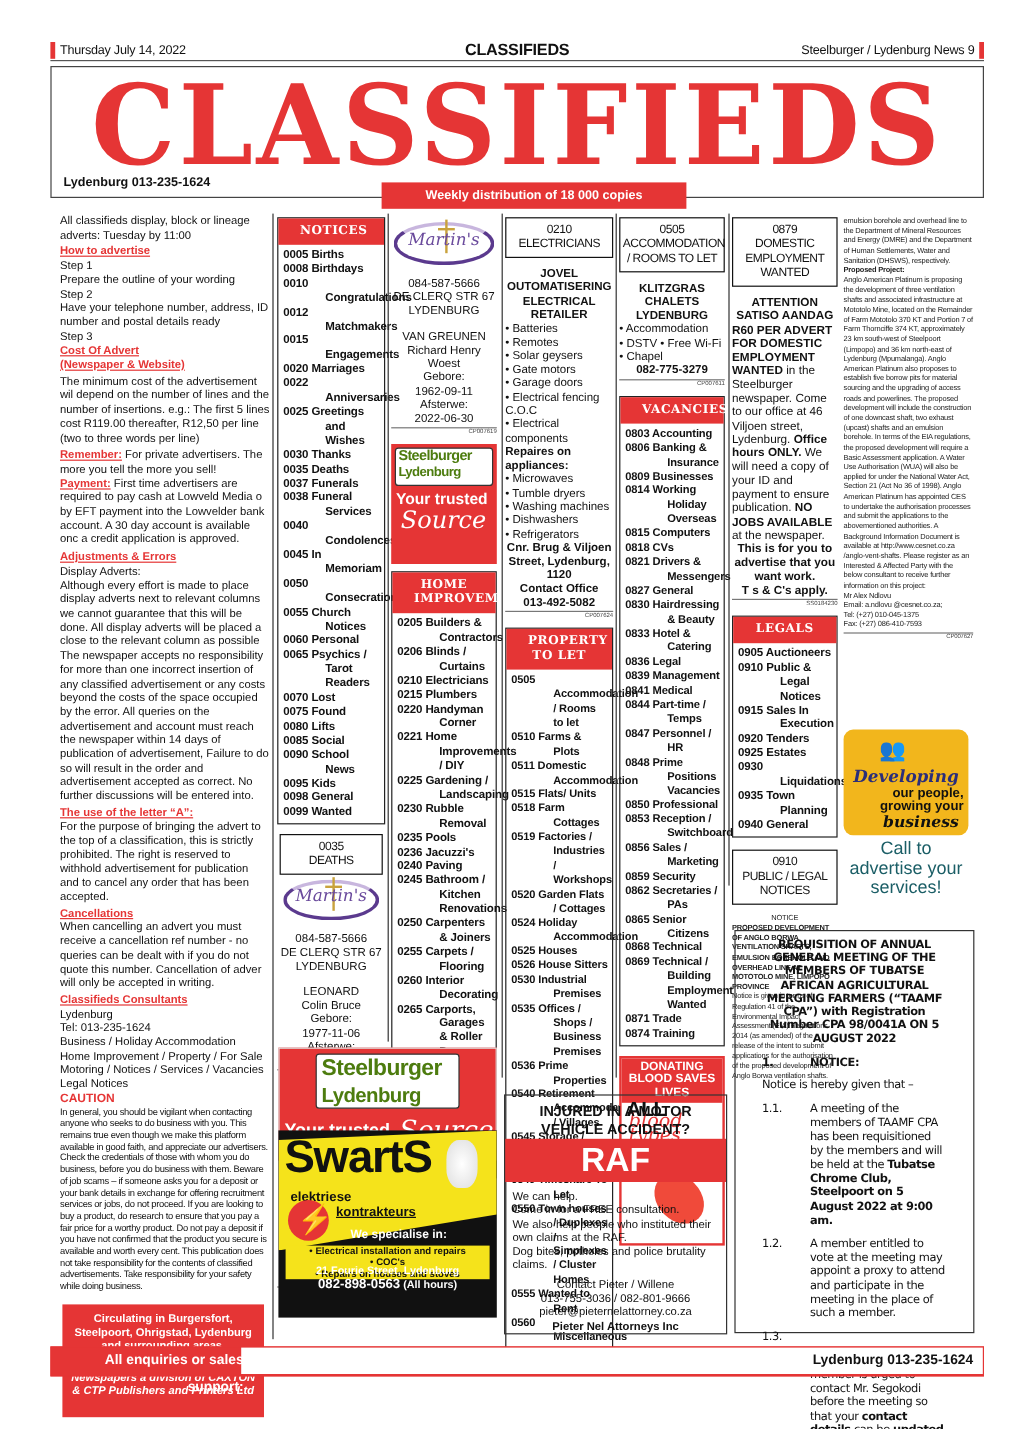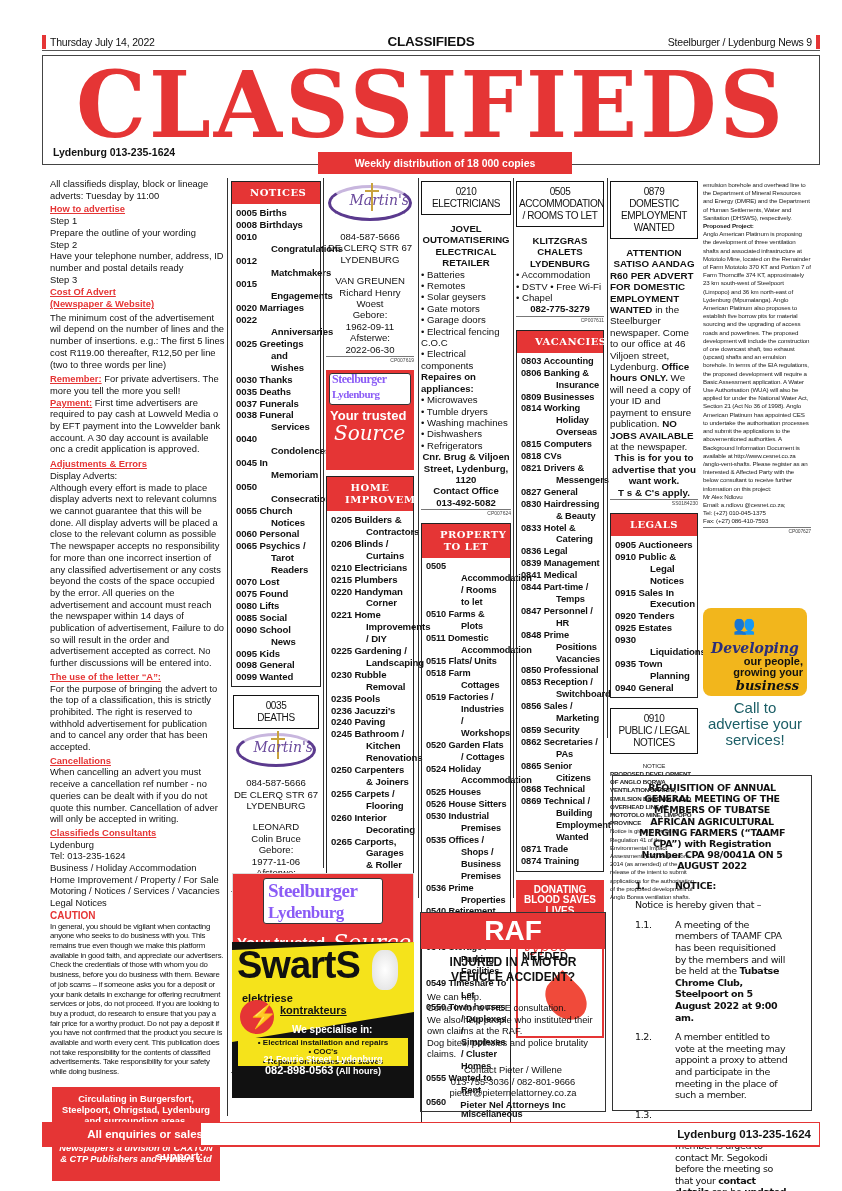--- a/index.html
+++ b/index.html
@@ -30,29 +30,29 @@
 .vline{position:absolute;width:1px;background:#333}
 .box{border:1.5px solid #222}
 .redhead{background:#e53535;color:#fff;text-align:center;font-family:"DejaVu Serif",serif;font-weight:bold;font-size:10px;letter-spacing:0.5px;line-height:12px;padding:5px 18px}
 .list{font-weight:bold;font-size:9.6px;line-height:11.9px;padding:3px 3px 3px 4px}
 .list .it{display:block;padding-left:35px;text-indent:-35px;letter-spacing:-0.1px}
 .headbox{border:1.8px solid #111;text-align:center;font-size:10px;line-height:12px;padding:4px 2px;letter-spacing:-0.4px;font-family:"Liberation Sans",sans-serif;transform-origin:center}
 .headbox span{display:block}
 .center{text-align:center}
 .bold{font-weight:bold}
 .martins{width:148px;height:40px;margin:4px auto 0;border-radius:50%;border:3px solid #5b3a8e;border-top-color:#c8b6de;position:relative;background:#fff}
-.martins .m{position:absolute;left:0;right:0;top:4px;text-align:right;font-family:"DejaVu Serif",serif;font-style:italic;font-size:17px;color:#6a4a9c}
+.martins .m{position:absolute;left:0;right:0;top:4px;text-align:center;font-family:"DejaVu Serif",serif;font-style:italic;font-size:17px;color:#6a4a9c}
 .martins .cross{position:absolute;left:70px;top:-5px;width:2px;height:28px;background:#c9a23d}
 .martins .cross:after{content:"";position:absolute;left:-6px;top:7px;width:14px;height:2px;background:#c9a23d}
 .obit{text-align:center;font-size:9.6px;line-height:11.4px;padding-top:10px}
 .obit .gap{height:10px}
 .ref{text-align:right;font-size:5px;color:#444;border-top:1px solid #777;margin-top:1px;line-height:7px}
 .stb{background:#e53535;position:relative}
 .stb .logo{position:absolute;background:#fff;border:1px solid #333;border-radius:3px}
-.stb .l1{font-family:Liberation Serif, serif;font-weight:bold;color:#8b5cf6;position:absolute;letter-spacing:-0.5px}
+.stb .l1{font-family:Liberation Sans, sans-serif;font-weight:bold;color:#4d7c0f;position:absolute;letter-spacing:-0.5px}
 .stb .trusted{position:absolute;color:#fff;font-weight:bold}
 .stb .source{position:absolute;color:#fff;font-family:"DejaVu Serif",serif;font-style:italic}
 .swarts{background:#111;position:relative;overflow:hidden}
 .para{font-size:9.6px;line-height:11.4px}
 .legal{font-size:6.2px;line-height:8.2px;letter-spacing:-0.15px;color:#222}
 .agm{font-size:9.5px;line-height:11.6px;font-family:"DejaVu Sans",sans-serif;letter-spacing:-0.35px}
 .agm .row{display:flex;margin-top:8px}
 .agm .num{width:40px;flex:none}
 .footer{position:absolute;left:42px;top:1122px;width:778px;height:25px;background:#e53535;border:1.5px solid #e53535}
 .footer .lbl{position:absolute;left:0;top:0;width:160px;height:22px;text-align:right;color:#fff;font-weight:bold;font-size:11.5px;line-height:22px;padding-right:0}
@@ -449,22 +449,22 @@
     <div style="background:#f2b61c;border-radius:8px;height:88px;position:relative">
       <div style="position:absolute;left:30px;top:6px;font-size:18px;color:#1b6f6a">👥</div>
       <div style="position:absolute;left:0;right:0;top:32px;font-family:'DejaVu Serif',serif;font-style:italic;font-weight:bold;color:#2b2e7a;font-size:14px">Developing</div>
       <div style="position:absolute;left:0;right:4px;top:48px;font-weight:bold;font-size:11px;text-align:right;line-height:11px"><span>our people,</span><br><span>growing your</span></div>
       <div style="position:absolute;right:8px;top:70px;font-family:'DejaVu Serif',serif;font-style:italic;font-weight:bold;font-size:13px">business</div>
     </div>
     <div style="color:#1b5e66;font-size:15px;line-height:16px;margin-top:4px">Call to advertise your services!</div>
   </div>
 
   <div style="position:absolute;left:420px;top:912px;width:186px;height:200px;border:1.5px solid #333">
+    <div style="text-align:center;font-weight:bold;font-size:12px;line-height:15px;margin-top:6px;padding:0 10px">INJURED IN A MOTOR VEHICLE ACCIDENT?</div>
     <div style="background:#e53535;color:#fff;text-align:center;font-weight:bold;font-size:28px;line-height:36px">RAF</div>
-    <div style="text-align:center;font-weight:bold;font-size:12px;line-height:15px;margin-top:6px;padding:0 10px">INJURED IN A MOTOR VEHICLE ACCIDENT?</div>
     <div style="font-size:9.4px;line-height:11.4px;padding:6px 6px 0">
       <div>We can help.</div>
       <div>Come in for a FREE consultation.</div>
       <div>We also help people who instituted their own claims at the RAF.</div>
       <div>Dog bites, potholes and police brutality claims.</div>
     </div>
     <div style="text-align:center;font-size:9.4px;line-height:11.4px;margin-top:5px">
       <div>Contact Pieter / Willene</div>
       <div>013-755-3036 / 082-801-9666</div>
       <div>pieter@pieternelattorney.co.za</div>

